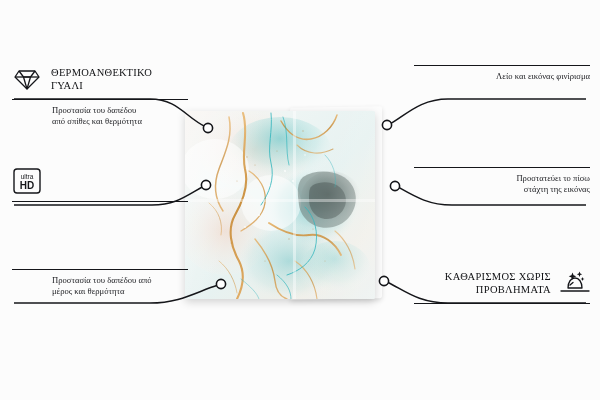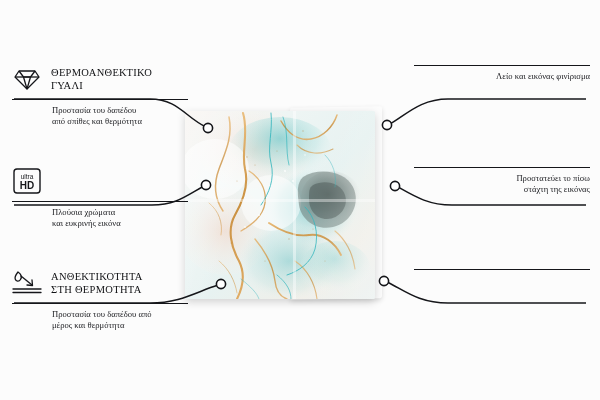--- a/index.html
+++ b/index.html
@@ -241,53 +241,52 @@
     <div class="f-head">
       <span class="f-icon">
         <svg width="28" height="26" viewBox="0 0 28 26">
           <rect x="1" y="1" width="26" height="24" rx="3" fill="none" stroke="#15161a" stroke-width="1.4"></rect>
           <text x="14" y="11" text-anchor="middle" font-family="Liberation Sans, sans-serif" font-size="6.5" fill="#15161a">ultra</text>
           <text x="14" y="21" text-anchor="middle" font-family="Liberation Sans, sans-serif" font-size="10" font-weight="bold" fill="#15161a">HD</text>
         </svg>
       </span>
     </div>
     <div class="f-rule"></div>
-    <div class="f-body">Πλούσια χρώματα
-και ευκρινής εικόνα</div>
   </div>
 
   <div class="feature left row2">
+    <div class="f-rule"></div>
+    <div class="f-body">Προστασία του δαπέδου από
+μέρος και θερμότητα</div>
+  </div>
+
+  <div class="feature right row0">
+    <div class="f-rule"></div>
+    <div class="f-body">Λείο και εικόνας φινίρισμα</div>
+  </div>
+
+  <div class="feature right row1">
+    <div class="f-rule"></div>
+    <div class="f-body">Προστατεύει το πίσω
+στάχτη της εικόνας</div>
+  </div>
+
+  <div class="feature right row2">
     <div class="f-head">
       <span class="f-icon">
         <svg width="30" height="26" viewBox="0 0 30 26">
           <g fill="none" stroke="#15161a" stroke-width="1.3" stroke-linecap="round" stroke-linejoin="round">
-            <path d="M6 2 C9 4 10 7 8.5 9.5 C7 12 4 11.5 3.2 9 C2.6 7 4 4.5 6 2 Z"></path>
-            <path d="M9 6 L20 15"></path>
-            <path d="M20 10 L20.5 15.5 L15 15"></path>
-            <path d="M1 19 H29"></path>
-            <path d="M1 22.5 H29"></path>
+            <path d="M8 18 C8 12 11 8 15 8 C19 8 22 12 22 18 Z"></path>
+            <path d="M1 21 H29"></path>
+            <path d="M10 15 L13 12.5"></path>
+            <path d="M12.5 2.5 L13.6 5.2 L16.3 6.3 L13.6 7.4 L12.5 10.1 L11.4 7.4 L8.7 6.3 L11.4 5.2 Z" fill="#15161a" stroke="none"></path>
+            <path d="M19.5 1.5 L20.3 3.4 L22.2 4.2 L20.3 5 L19.5 6.9 L18.7 5 L16.8 4.2 L18.7 3.4 Z" fill="#15161a" stroke="none"></path>
+            <path d="M22.5 7 L23.1 8.4 L24.5 9 L23.1 9.6 L22.5 11 L21.9 9.6 L20.5 9 L21.9 8.4 Z" fill="#15161a" stroke="none"></path>
           </g>
         </svg>
       </span>
-      <span class="f-title">ΑΝΘΕΚΤΙΚΟΤΗΤΑ
-ΣΤΗ ΘΕΡΜΟΤΗΤΑ</span>
-    </div>
-    <div class="f-rule"></div>
-    <div class="f-body">Προστασία του δαπέδου από
-μέρος και θερμότητα</div>
-  </div>
-
-  <div class="feature right row0">
-    <div class="f-rule"></div>
-    <div class="f-body">Λείο και εικόνας φινίρισμα</div>
-  </div>
-
-  <div class="feature right row1">
-    <div class="f-rule"></div>
-    <div class="f-body">Προστατεύει το πίσω
-στάχτη της εικόνας</div>
-  </div>
-
-  <div class="feature right row2">
+      <span class="f-title">ΚΑΘΑΡΙΣΜΟΣ ΧΩΡΙΣ
+ΠΡΟΒΛΗΜΑΤΑ</span>
+    </div>
     <div class="f-rule"></div>
   </div>
 
 </div>
 
 </body></html>

